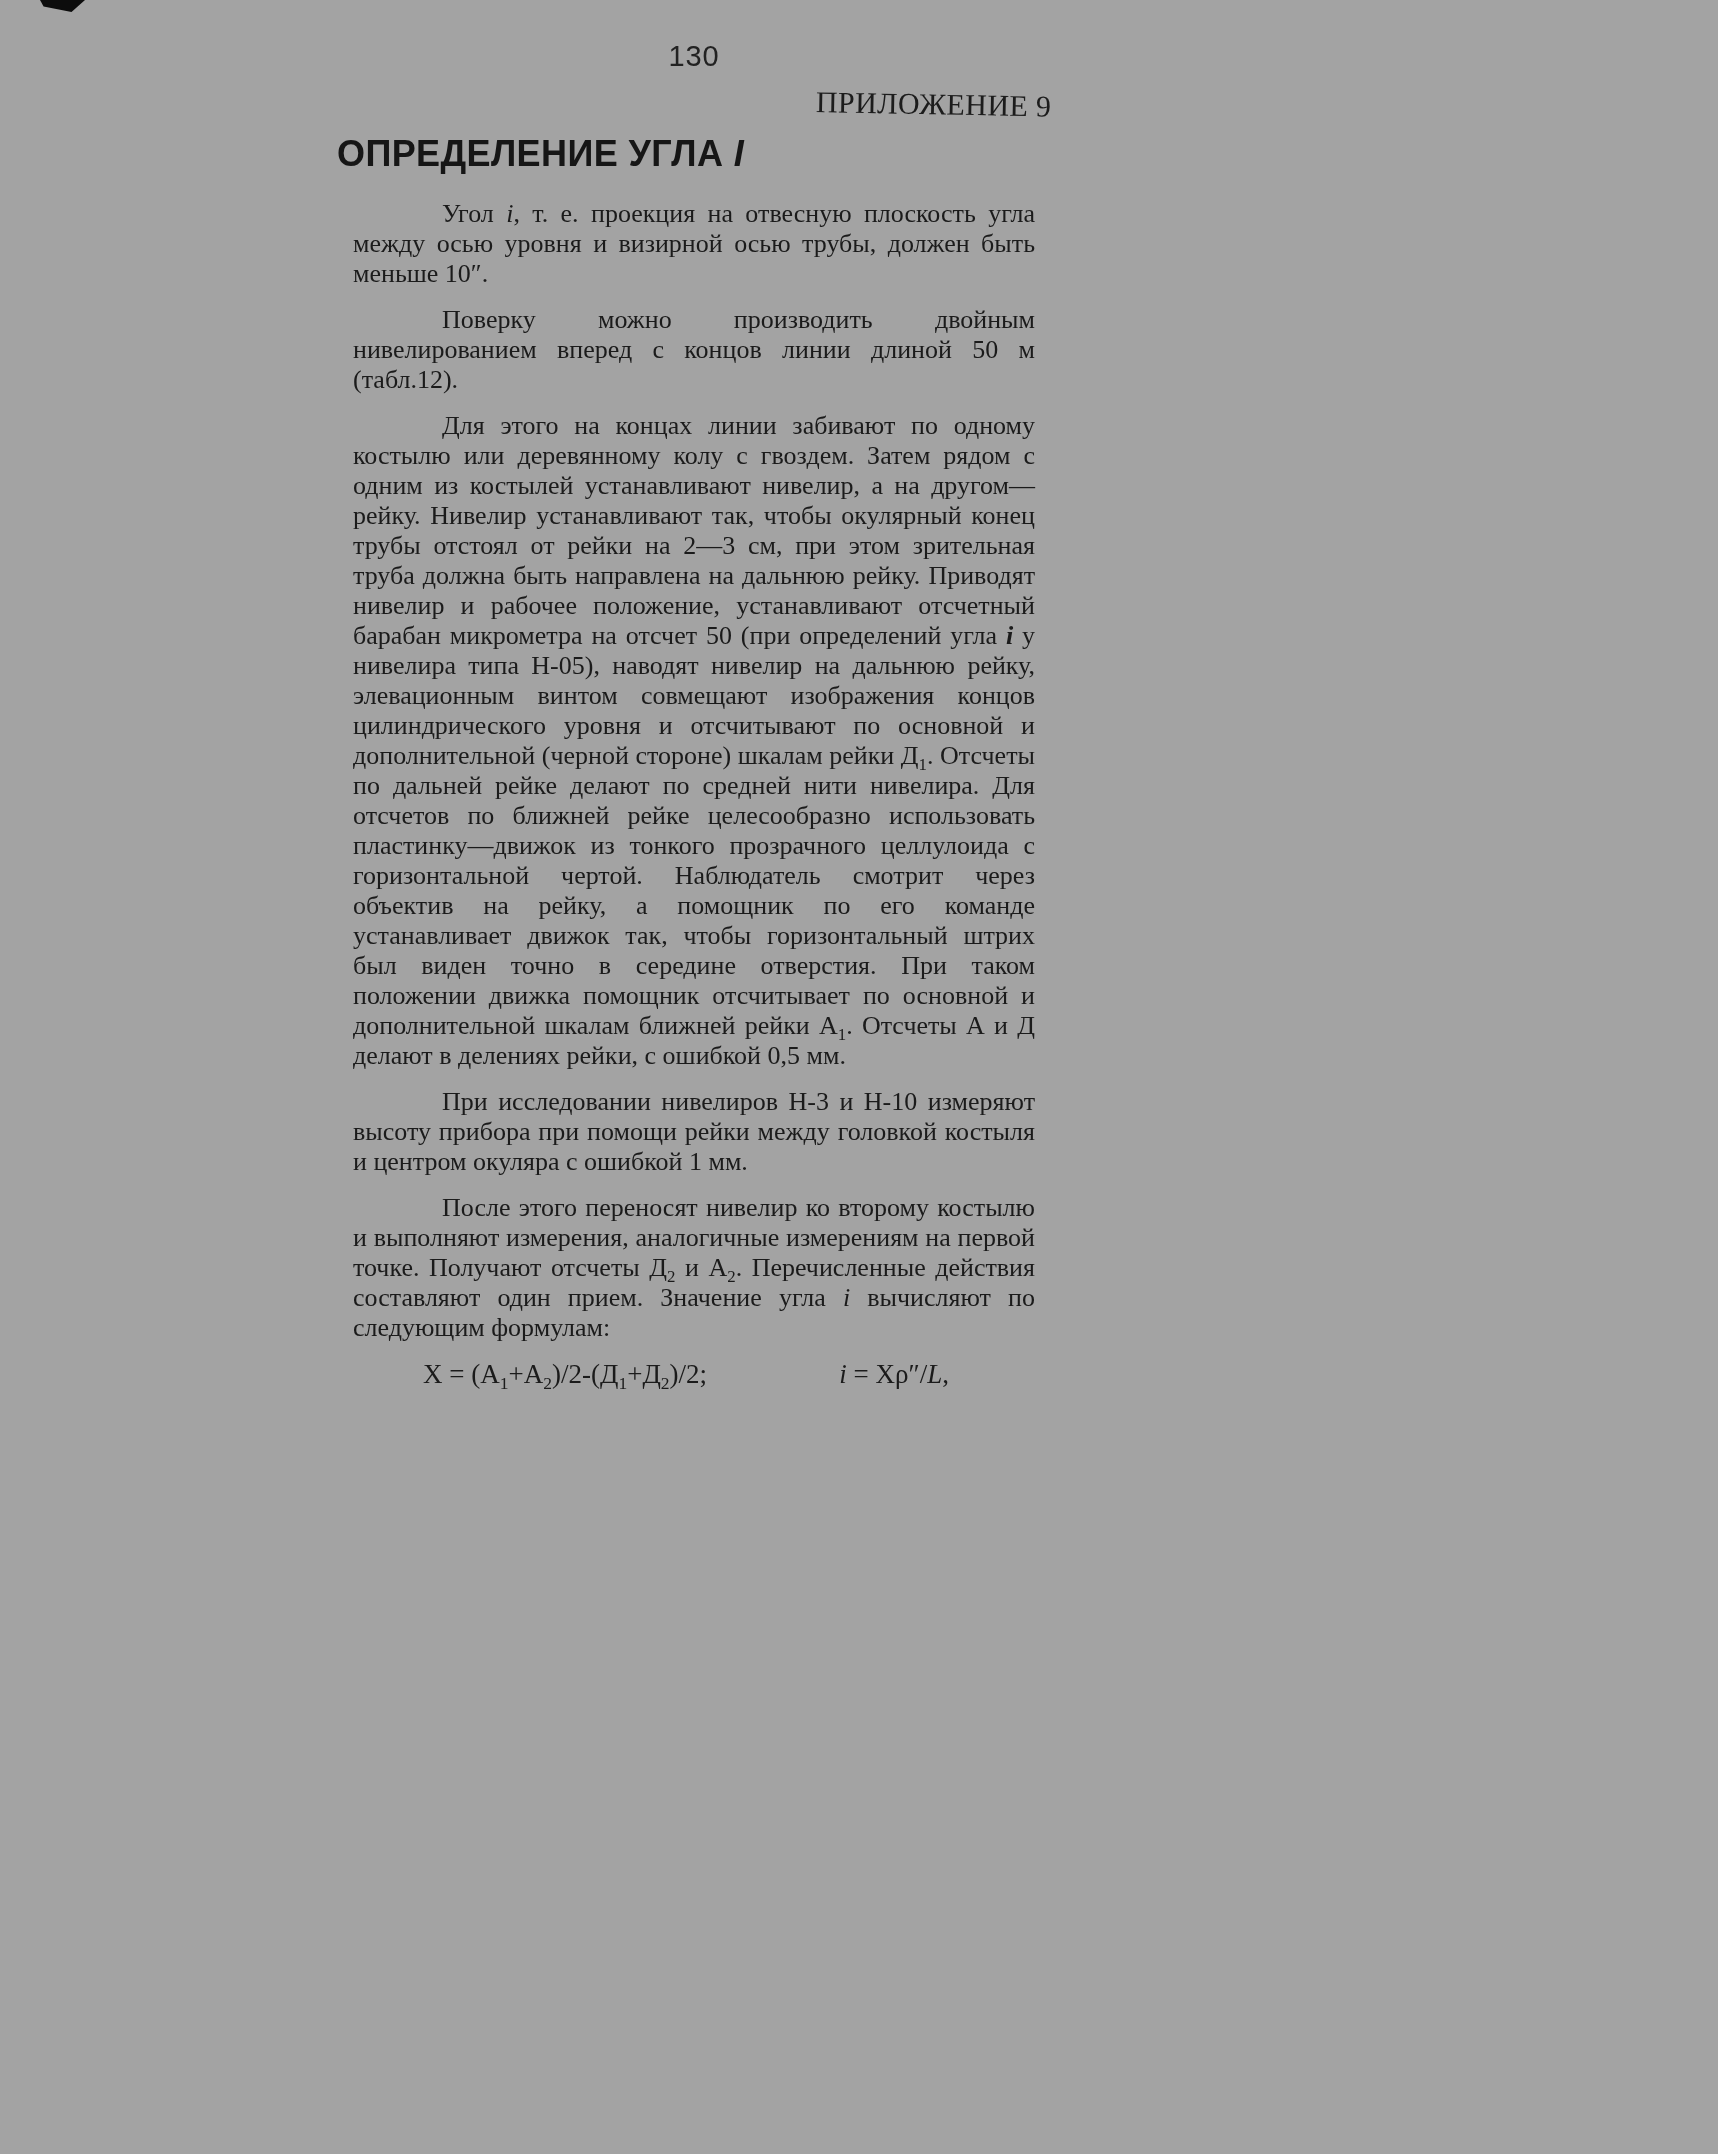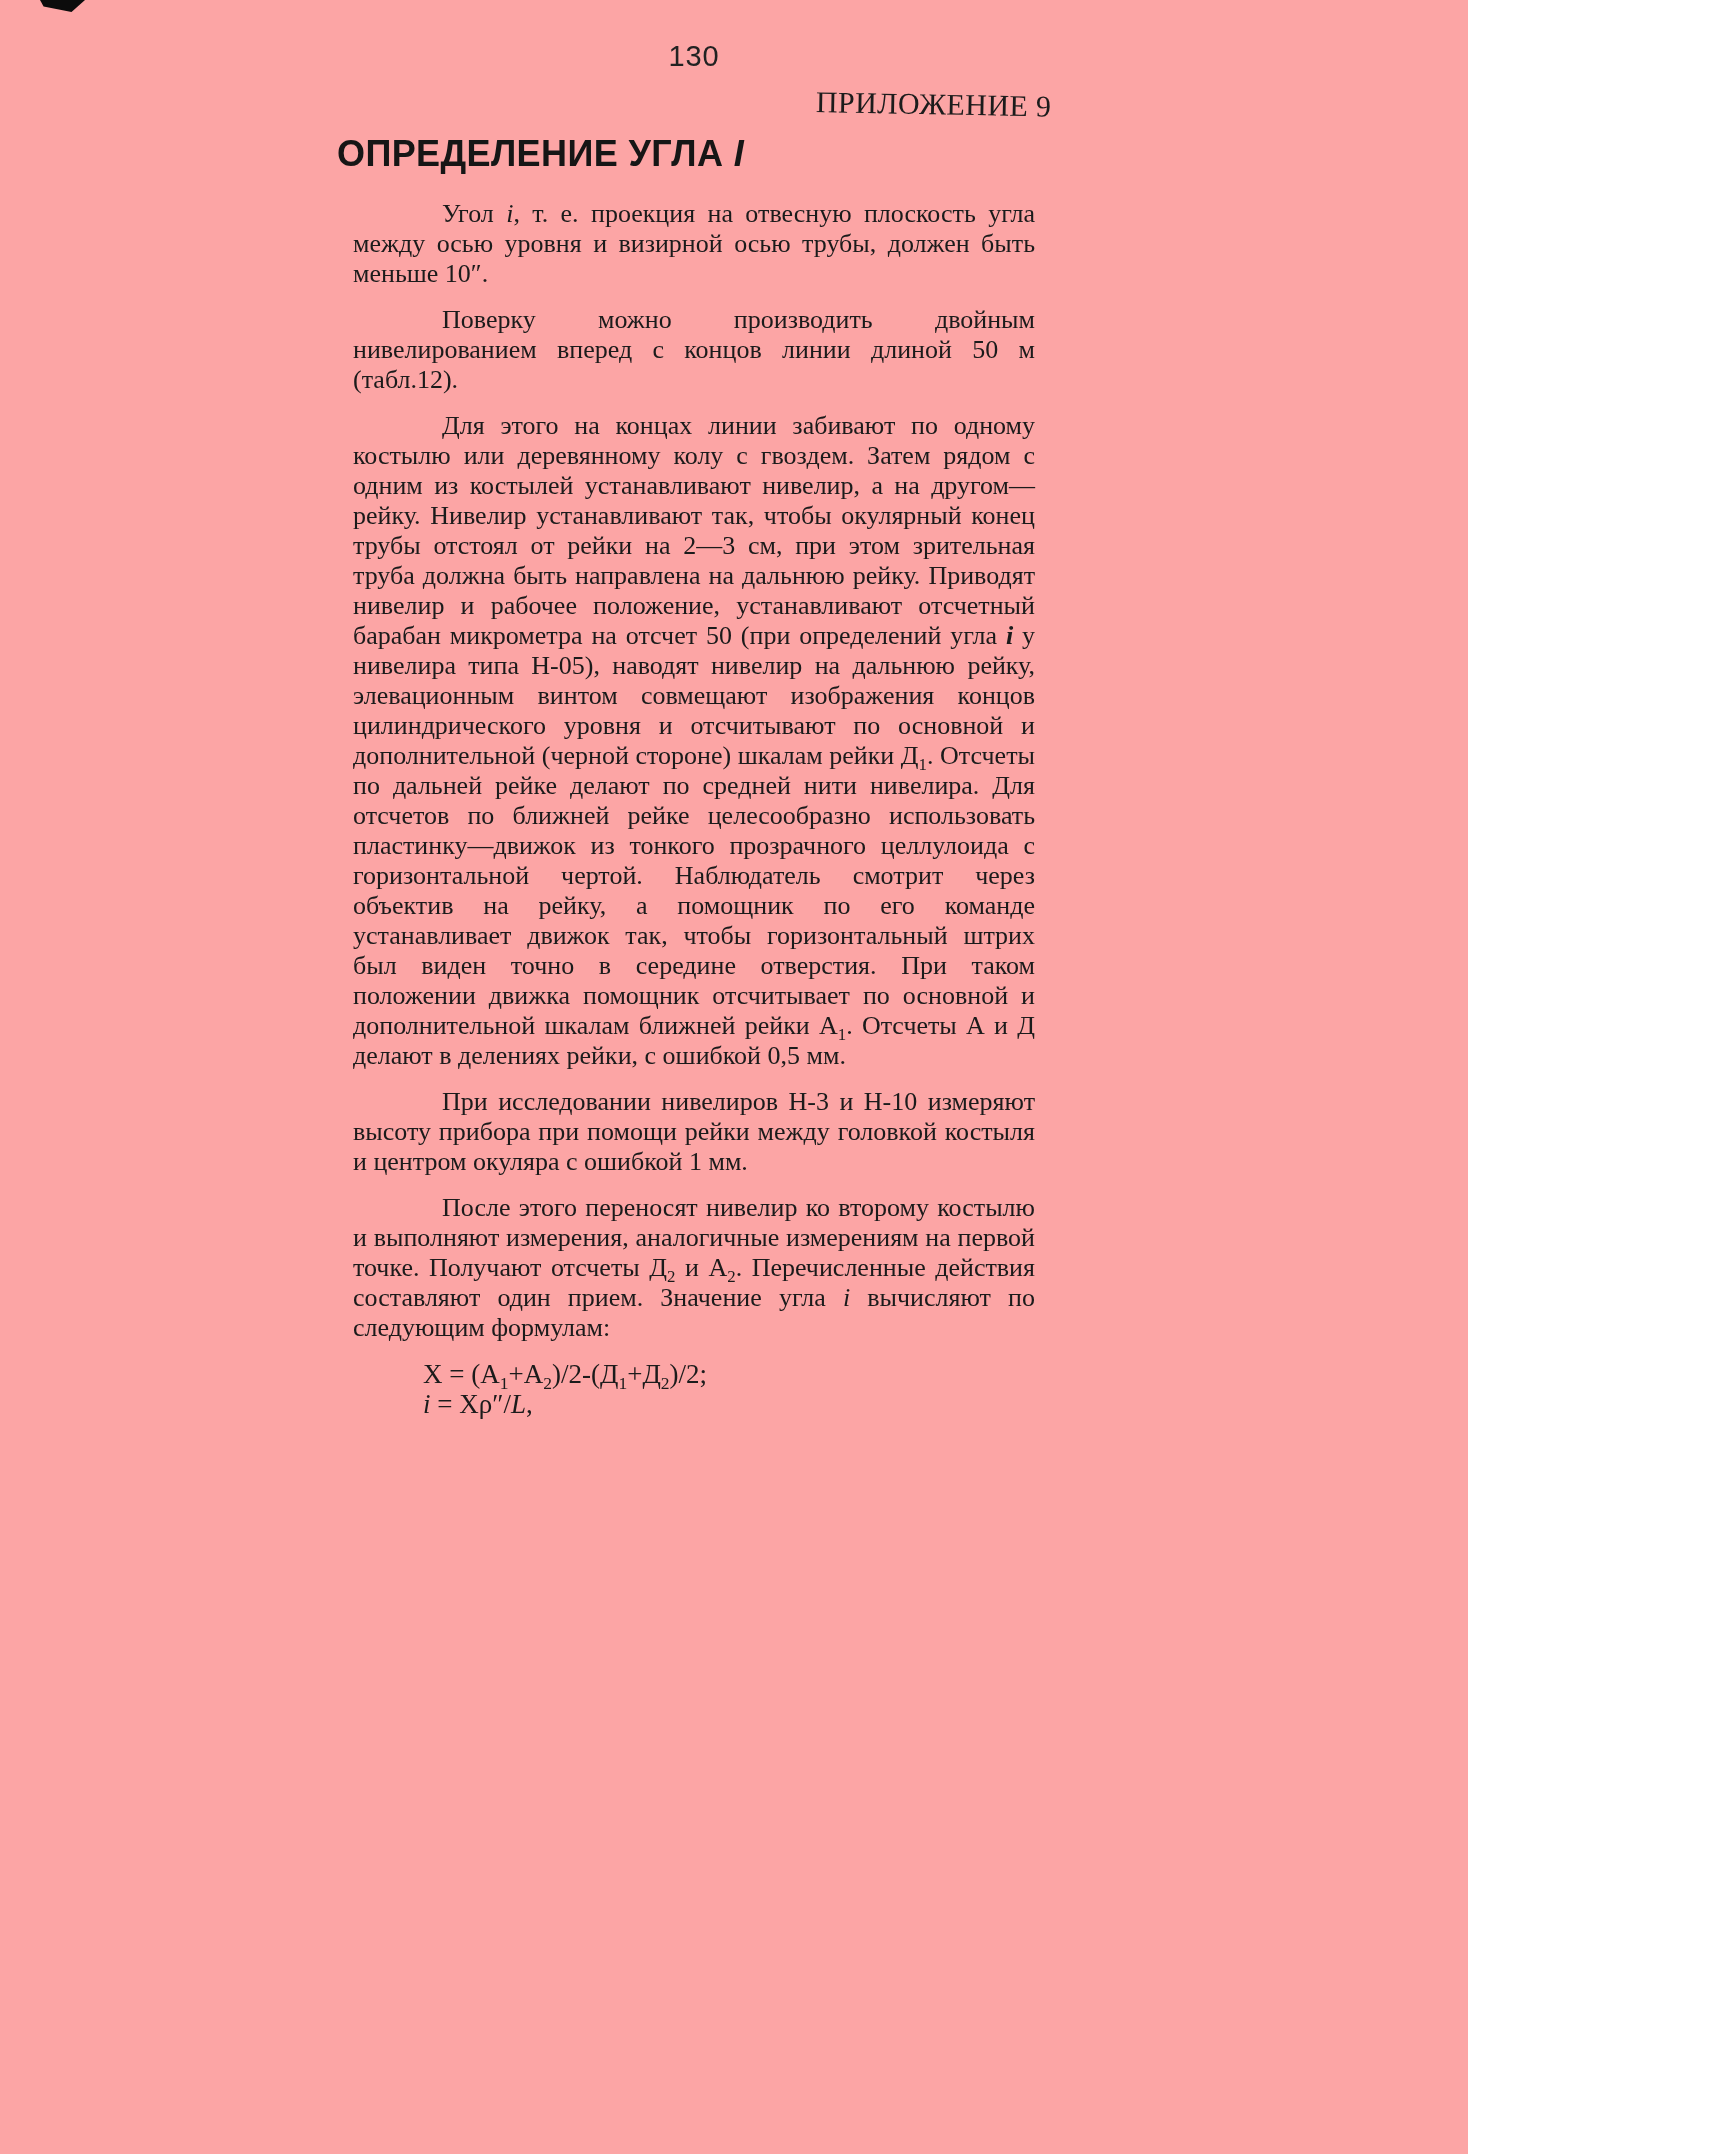--- a/index.html
+++ b/index.html
@@ -2,23 +2,23 @@
 <html lang="ru" style="font-size:14px"><head>
 <meta charset="utf-8">
 <style>
   html, body {
     margin: 0;
     padding: 0;
     background: #ffffff;
   }
   .page {
     position: relative;
-    width: 1468px;
+    width: 1718px;
     height: 2155px;
-    background: #fca5a5;
+    background: #a3a3a3;
     font-family: "Liberation Serif", serif;
     overflow: hidden;
   }
   .corner-artifact {
     position: absolute;
     left: 40px;
     top: 0;
     width: 45px;
     height: 12px;
     background: #0c0c0c;
@@ -73,21 +73,20 @@
     text-align: justify;
     text-indent: 89px;
   }
   .formula-row {
     display: flex;
     justify-content: space-between;
     align-items: baseline;
     margin-top: 8.6px;
     padding: 0 102px 0 86px;
     font-size: 27px;
-    flex-direction: column;
   }
   
   .seg-i { font-style: italic; }
   .seg-b { font-weight: 700; }
   .seg-sub { vertical-align: sub; font-size: 0.65em; line-height: 0; }
 </style>
 </head>
 <body>
 
 <div class="page">

